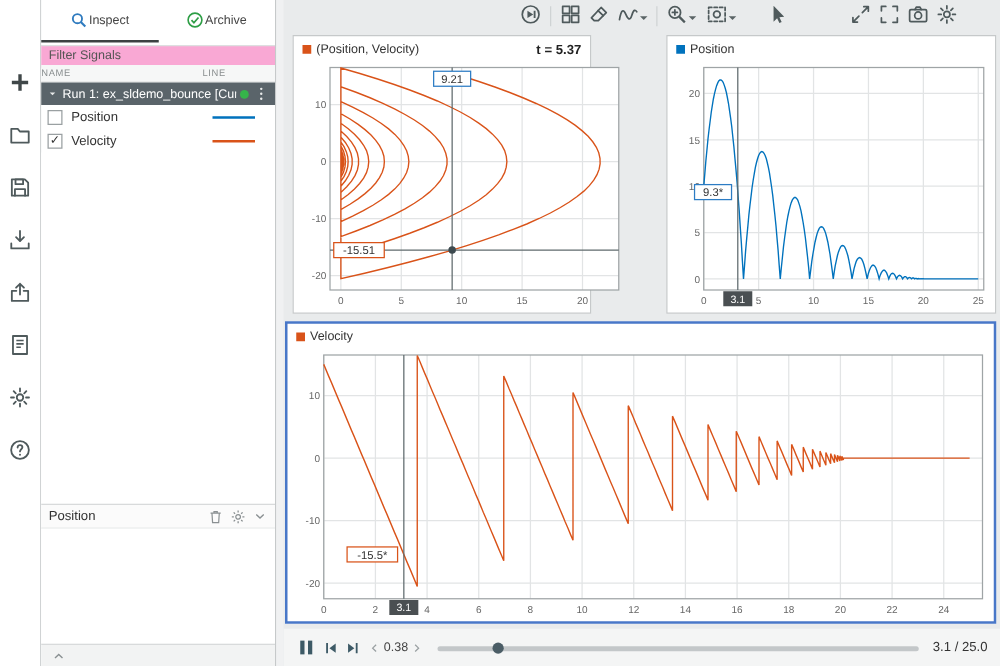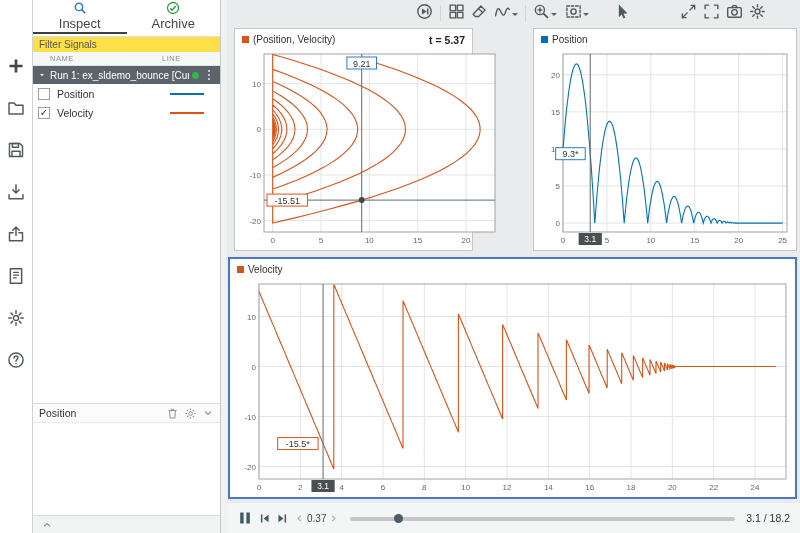--- a/index.html
+++ b/index.html
@@ -12,30 +12,30 @@
   .iconstrip { position: absolute; left: 0; top: 0; width: 33px; height: 533px; background: #fff;
     border-right: 1px solid #d0d3d4; display: flex; flex-direction: column; align-items: center;
     padding-top: 56px; gap: 20px; }
   .strip-btn { width: 22px; height: 22px; display: flex; align-items: center; justify-content: center;
     background: none; border: none; cursor: pointer; }
 
   
   .sidepanel { position: absolute; left: 33px; top: 0; width: 188px; height: 533px; background: #fff;
     border-right: 1px solid #c6c9ca; display: flex; flex-direction: column; }
   .tabs { height: 34px; display: flex; }
-  .tab { flex: 1; display: flex; flex-direction: column; align-items: center; justify-content: center;
-    gap: 1px; font-size: 13px; color: #444; border-bottom: 2px solid transparent; cursor: pointer; background:none; border-top:none; border-left:none; border-right:none;}
+  .tab { flex: 1; display: flex; flex-direction: row; align-items: center; justify-content: center;
+    gap: 1px; font-size: 10px; color: #444; border-bottom: 2px solid transparent; cursor: pointer; background:none; border-top:none; border-left:none; border-right:none;}
   .tab.active { border-bottom: 2px solid #3c4142; }
   .filterrow { height: 18px; }
   .filterrow input { width: 100%; height: 100%; border: none; border-top: 1px solid #dddfe0;
-    border-bottom: 1px solid #dddfe0; background: #fde047; font-size: 10px; padding: 0 6px; color: #333; outline: none;}
+    border-bottom: 1px solid #dddfe0; background: #f9a8d4; font-size: 10px; padding: 0 6px; color: #333; outline: none;}
   .filterrow input::placeholder { color: #555; }
   .thead { height: 14px; display: flex; align-items: center; background: #f6f7f7;
     border-bottom: 1px solid #e3e5e5; font-size: 7.5px; color: #8a8f90; letter-spacing: .5px; }
-  .th-name { margin-left: 17px; flex: 1; }
+  .th-name { flex: 1; }
   .th-line { width: 58px; }
   .runrow { height: 18px; background: #5a646a; color: #fff; display: flex; align-items: center;
     padding: 0 4px; gap: 3px; cursor: pointer; }
   .runlabel { flex: 1; font-size: 10px; white-space: nowrap; overflow: hidden; }
   .rundot { width: 7px; height: 7px; border-radius: 50%; background: #35b54a; flex: none; }
   .sigrow { height: 19px; display: flex; align-items: center; padding-left: 5px; cursor: pointer; }
   .cb { width: 12px; height: 12px; border: 1px solid #9aa0a2; background: #fff; margin-right: 7px;
     font-size: 10px; line-height: 10px; text-align: center; color: #333; flex: none; }
   .signame { flex: 1; font-size: 10.5px; color: #333; }
   .swatch { width: 34px; height: 2px; margin-right: 16px; flex: none; }
@@ -463,27 +463,27 @@
               <path d="M3 3.5v9L9.2 8z" fill="#3d5a66"></path>
             </svg>
           </span>
         </button>
       <span class="speed">
         <span style="display: inline-flex;">
             <svg viewBox="0 0 16 16" width="11" height="11">
               <path d="M10 4L6 8l4 4" stroke="#9aa0a2" stroke-width="1.5" fill="none"></path>
             </svg>
           </span>
-        <span>0.37</span>
+        <span>0.38</span>
         <span style="display: inline-flex;">
             <svg viewBox="0 0 16 16" width="11" height="11">
               <path d="M6 4l4 4-4 4" stroke="#9aa0a2" stroke-width="1.5" fill="none"></path>
             </svg>
           </span>
       </span>
       <div class="slider">
         <div class="track"></div>
         <div class="handle" id="slider-handle" style="left: calc(12.4% - 4px);"></div>
       </div>
-      <span class="timetext">3.1 / 18.2</span>
+      <span class="timetext">3.1 / 25.0</span>
     </div>
   </div>
 </div>
 
 </body></html>

